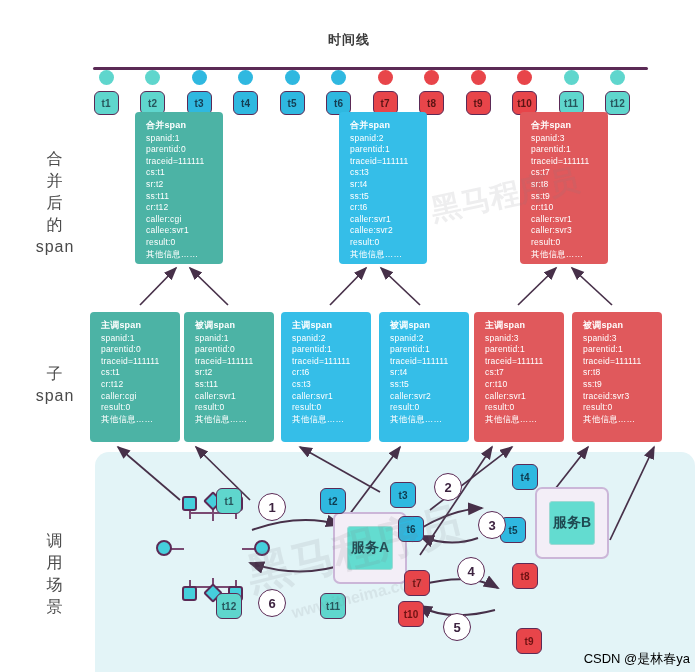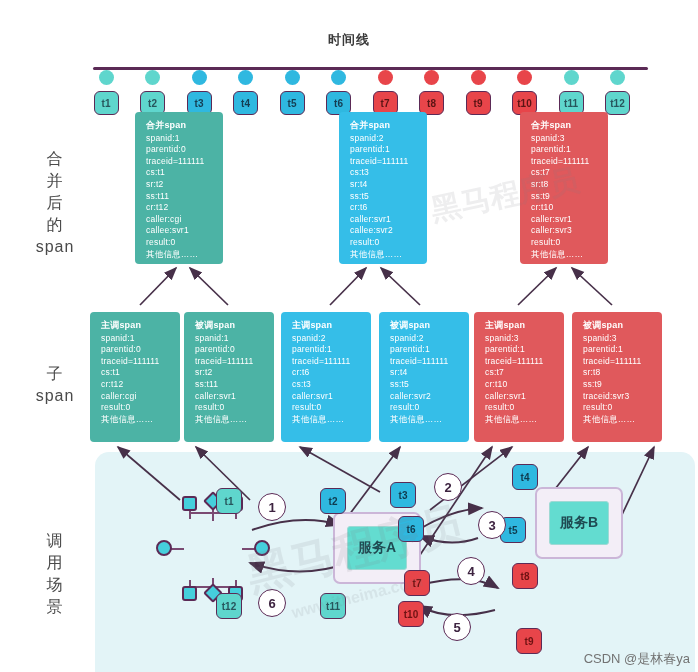--- a/index.html
+++ b/index.html
@@ -69,21 +69,21 @@
     display:flex; align-items:center; justify-content:center;
     color:#1c3f57; font-size:15px; font-weight:bold;
   }
   .deco { position:absolute; background:#45cfdc; border:2px solid #5b2a56; }
   .deco.sq { width:15px; height:15px; border-radius:3px; }
   .deco.di { width:14px; height:14px; border-radius:2px; transform:rotate(45deg); }
   .deco.ci { width:16px; height:16px; border-radius:50%; }
   .deco-line { position:absolute; background:#7a4a72; }
 
   .svc {
-    position:absolute; width:88px; height:72px;
+    position:absolute; width:74px; height:72px;
     border:2.5px solid #cbb6d8; background:#f3eef7;
     border-radius:7px; padding:12px;
   }
   .svc-inner {
     width:100%; height:100%; background:#63dcd0;
     border:1.5px solid #9fd9d4; border-radius:3px;
     display:flex; align-items:center; justify-content:center;
     color:#1f4a52; font-size:14px; font-weight:bold;
   }
   .tmark {
@@ -102,21 +102,21 @@
     font-size:13px; color:#3d2340; font-weight:bold;
   }
 
   
   .wm {
     position:absolute; color:rgba(120,120,130,0.13);
     font-weight:bold; pointer-events:none; user-select:none;
   }
   .credit {
     position:absolute; right:8px; bottom:4px; font-size:13px;
-    color:#737373;
+    color:#000000;
   }
   svg.overlay { position:absolute; left:0; top:0; width:698px; height:672px; pointer-events:none; }
 </style>
 </head>
 <body>
 
 <div id="stage">
 
   <div class="timeline-title">时间线</div>
   <div class="timeline-rail"></div>

